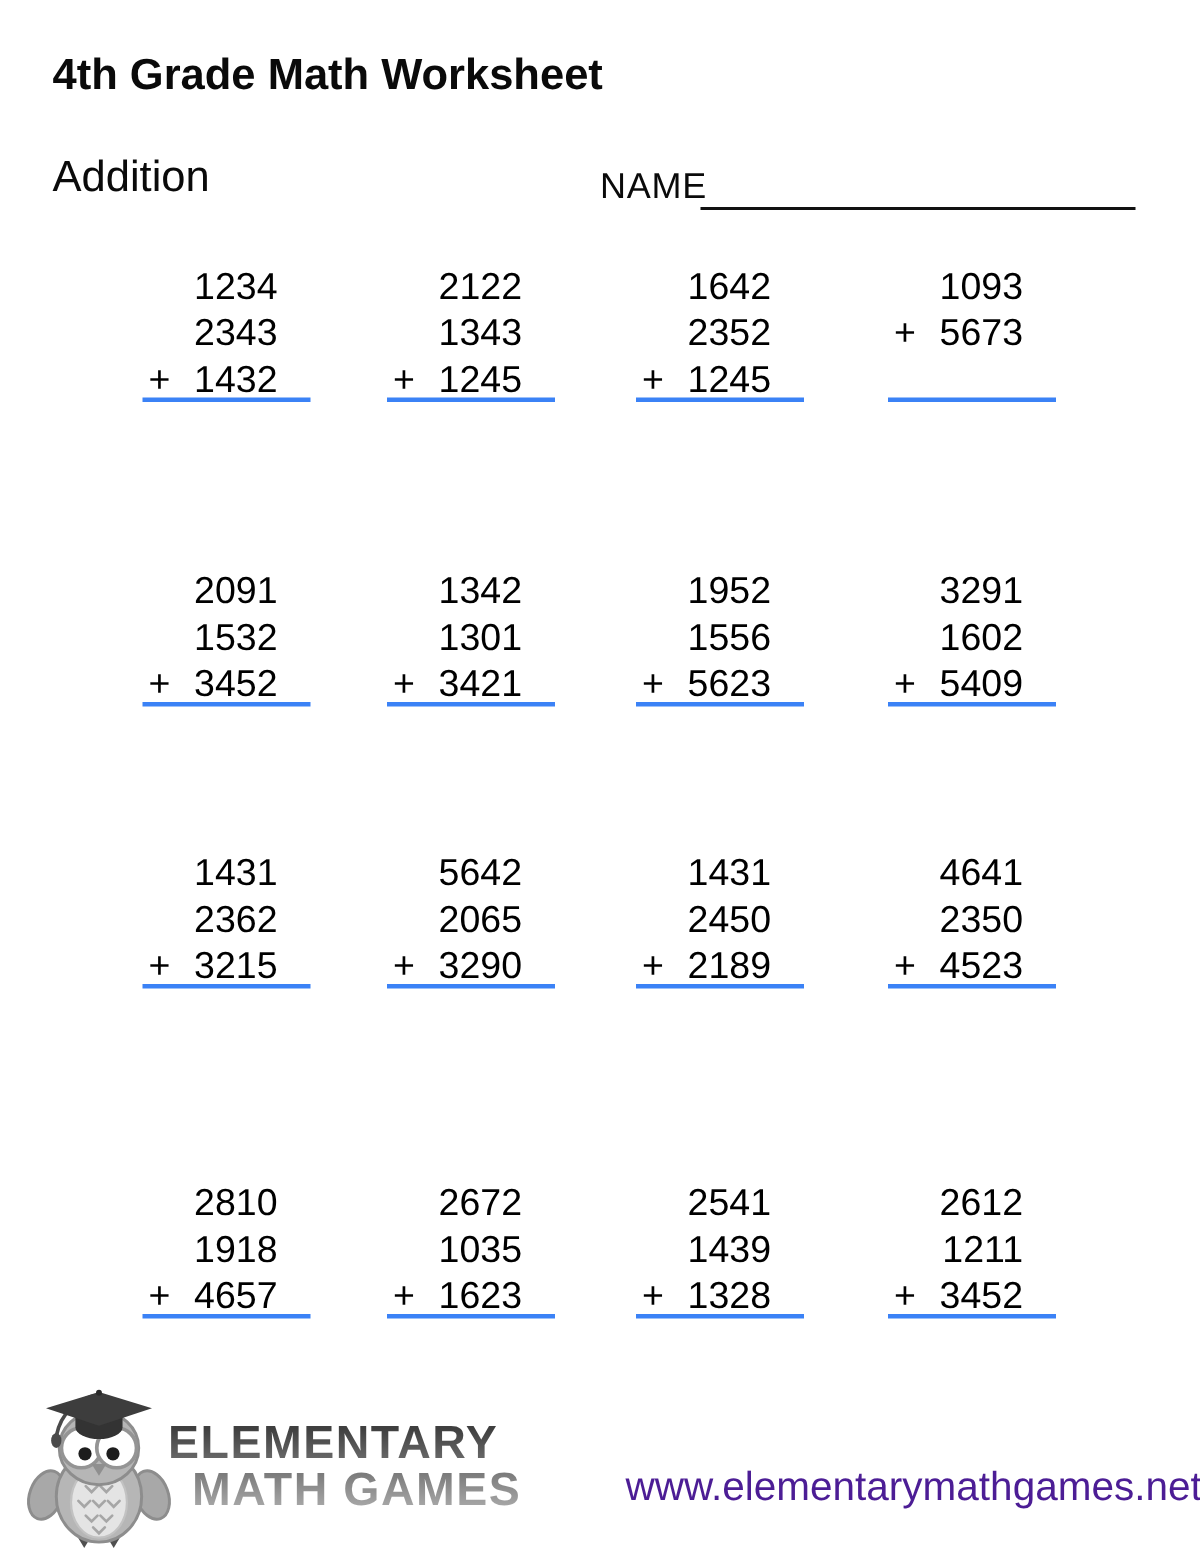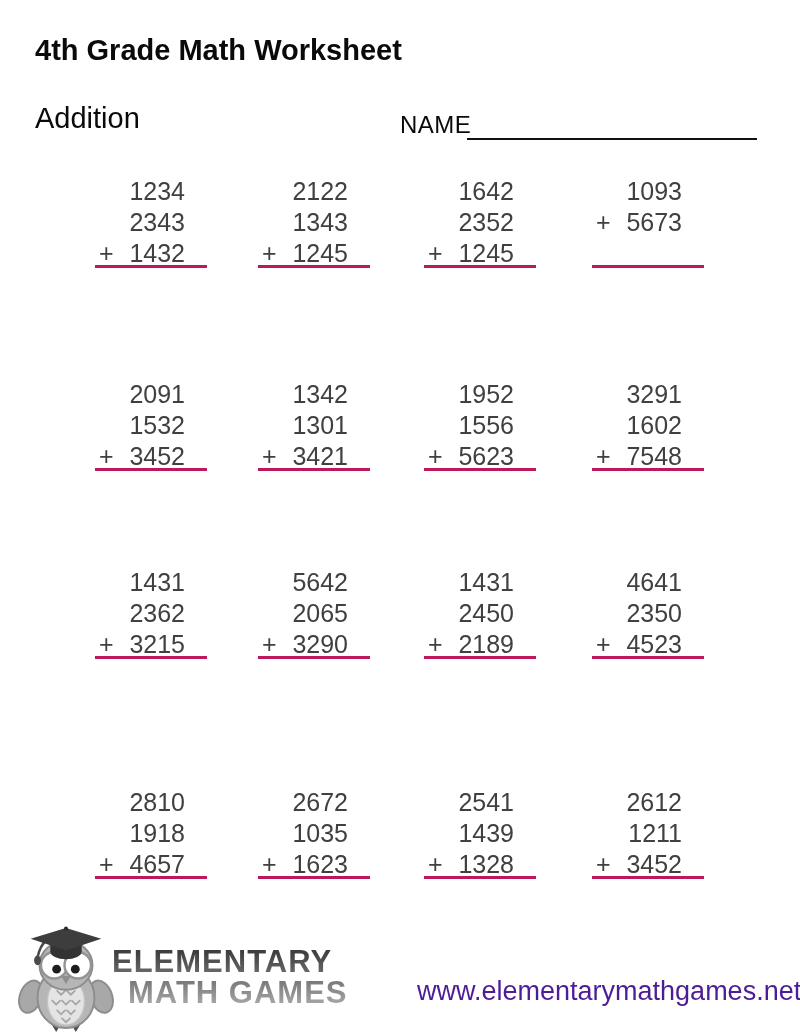--- a/index.html
+++ b/index.html
@@ -27,23 +27,23 @@
   }
   .name-line {
     position: absolute; left: 467px; top: 138px;
     width: 290px; height: 0; border-bottom: 2px solid #111;
   }
 
   
   .problem {
     position: absolute;
     width: 112px; height: 92px;
-    border-bottom: 3px solid #be185d;
+    border-bottom: 3px solid #3b82f6;
     font-size: 25px;
-    color: #404040;
+    color: #000000;
   }
   .c1 { left: 95px; }  .c2 { left: 258px; }  .c3 { left: 424px; }  .c4 { left: 592px; }
   .r1 { top: 176px; }  .r2 { top: 379px; }  .r3 { top: 567px; }  .r4 { top: 787px; }
 
   .addend {
     text-align: right; padding-right: 22px; line-height: 31px; height: 31px;
   }
   .op-row {
     display: flex; justify-content: space-between; align-items: baseline;
     padding: 0 22px 0 4px; line-height: 31px; height: 31px;
@@ -137,21 +137,21 @@
   <div class="op-row">
     <span class="plus">+</span>
     <span class="addend">5623</span>
   </div>
 </div>
 <div class="problem r2 c4">
   <div class="addend">3291</div>
   <div class="addend">1602</div>
   <div class="op-row">
     <span class="plus">+</span>
-    <span class="addend">7548</span>
+    <span class="addend">5409</span>
   </div>
 </div>
 
 <div class="problem r3 c1">
   <div class="addend">1431</div>
   <div class="addend">2362</div>
   <div class="op-row">
     <span class="plus">+</span>
     <span class="addend">3215</span>
   </div>

